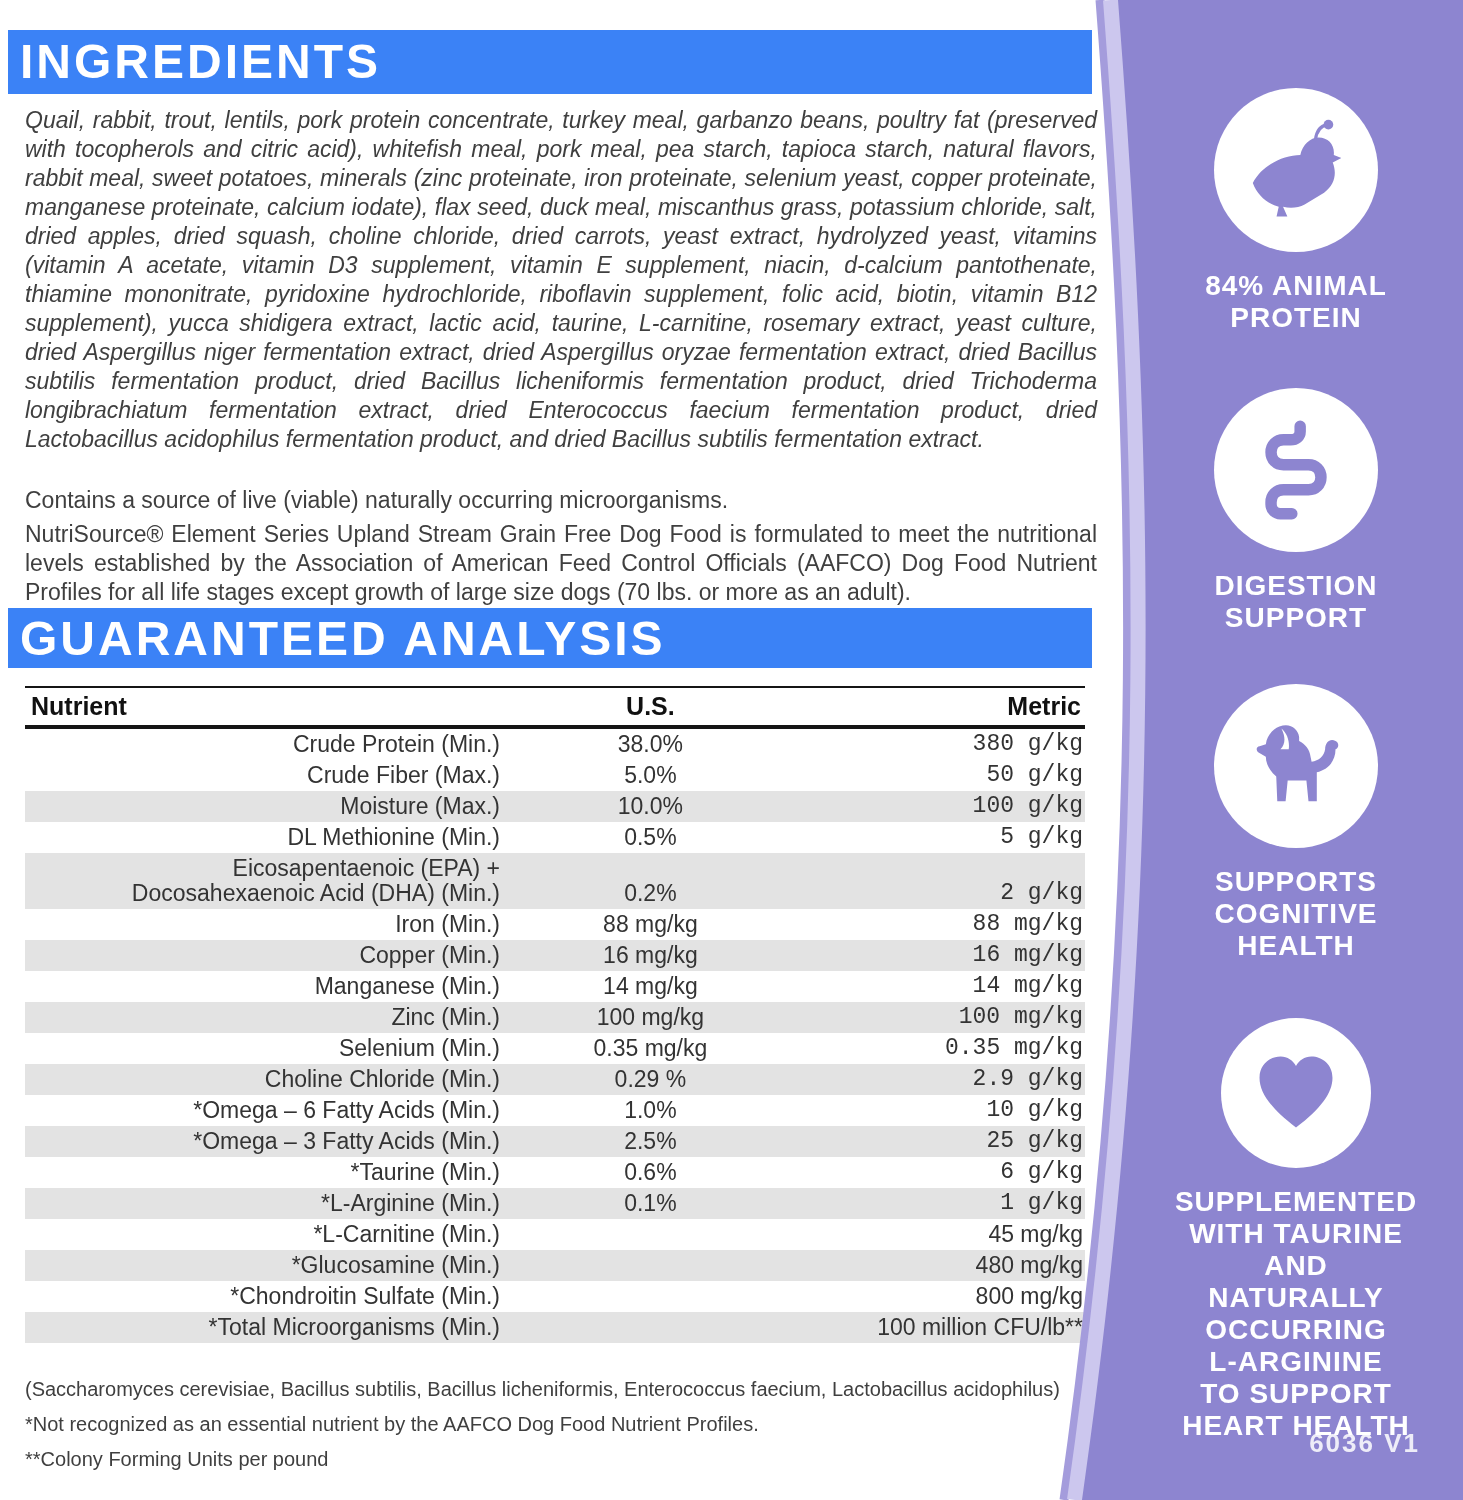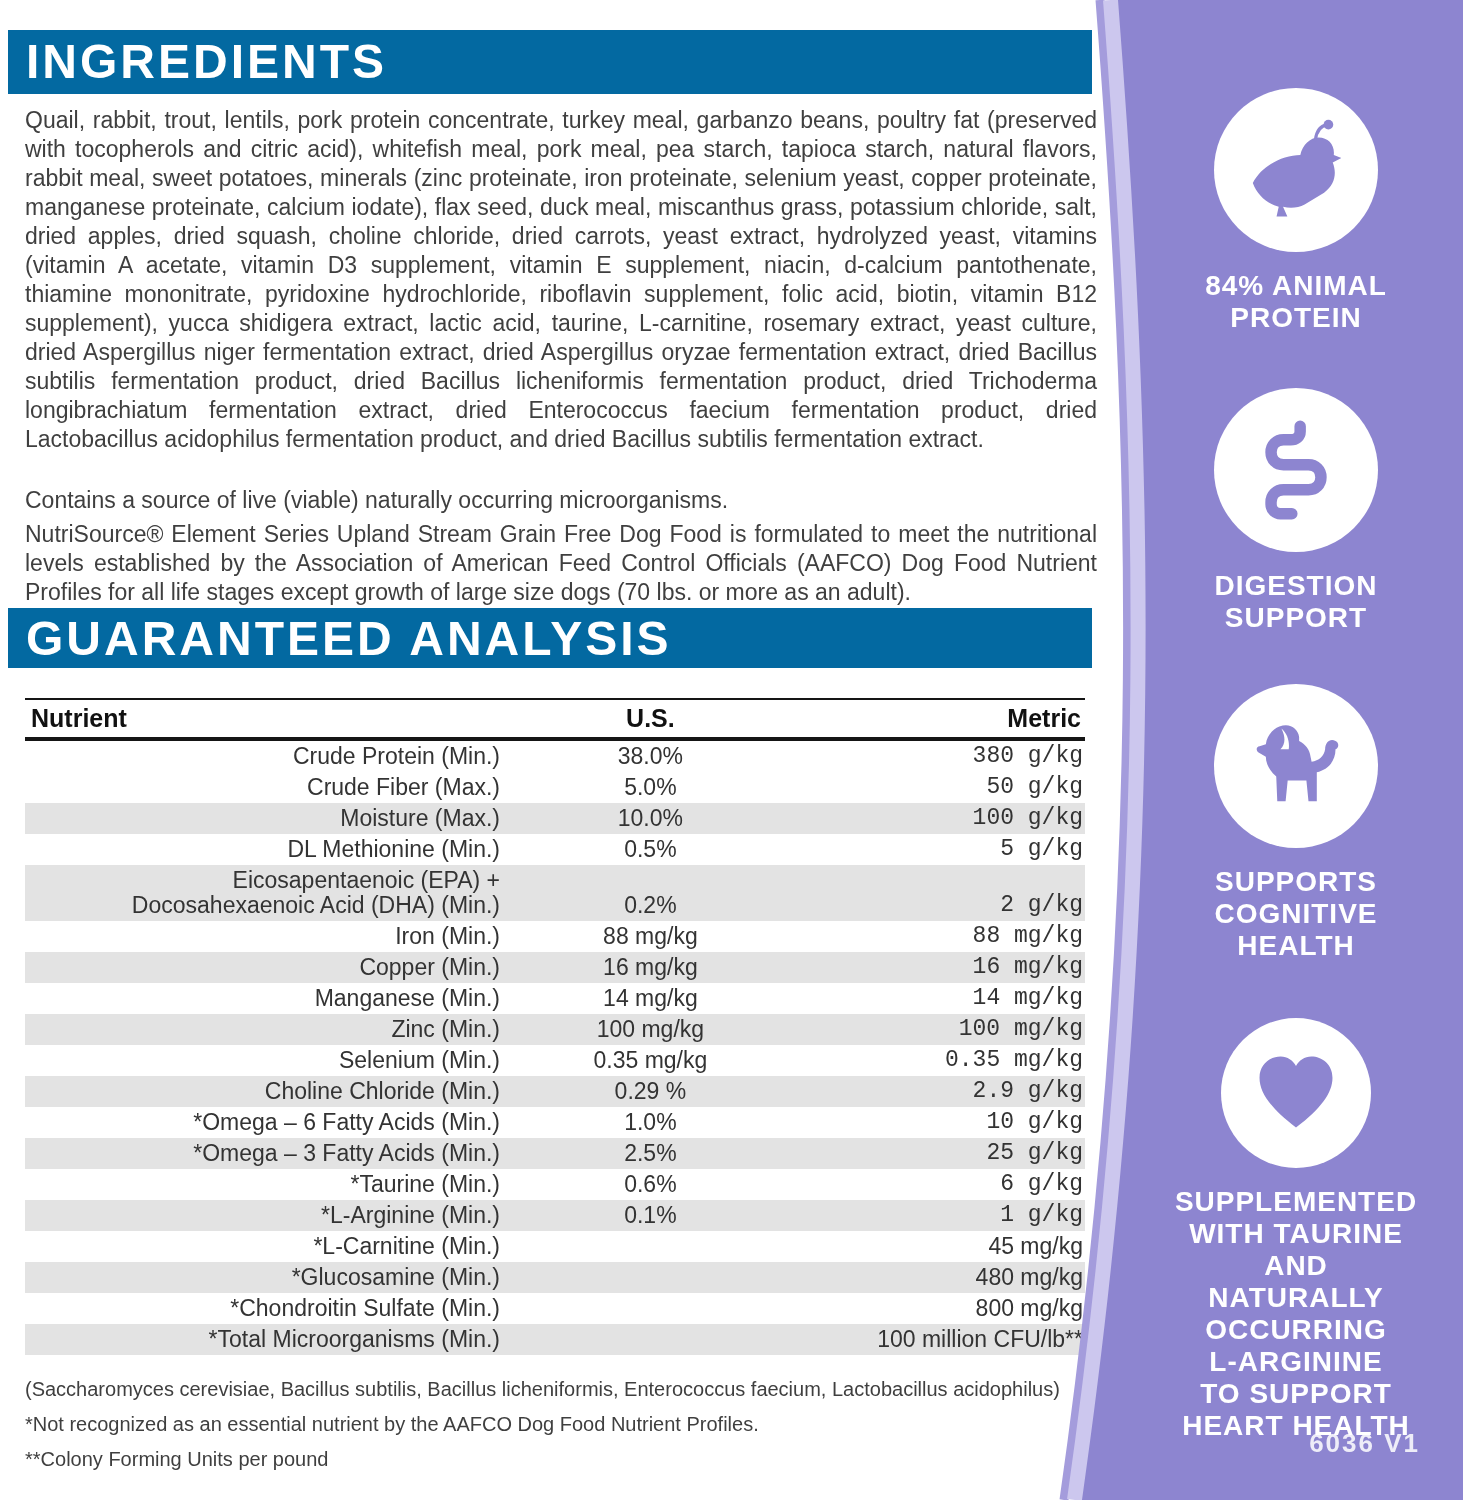--- a/index.html
+++ b/index.html
@@ -2,36 +2,36 @@
 <html><head>
 <meta charset="utf-8">
 <style>
   html,body{margin:0;padding:0;background:#ffffff;}
   .page{
     position:relative;width:1463px;height:1500px;background:#ffffff;overflow:hidden;
     font-family:"Liberation Sans","DejaVu Sans",sans-serif;color:#3d3d3d;
   }
   
   .banner{
-    position:absolute;left:8px;width:1084px;background:#0369a1;color:#ffffff;
+    position:absolute;left:8px;width:1084px;background:#3b82f6;color:#ffffff;
     font-weight:700;font-size:48px;letter-spacing:3px;line-height:64px;height:64px;
-    padding-left:18px;box-sizing:border-box;white-space:nowrap;
+    padding-left:12px;box-sizing:border-box;white-space:nowrap;
   }
   .banner.ingredients{top:30px;}
   .banner.analysis{top:608px;height:60px;line-height:62px;}
   
   .para{position:absolute;left:25px;width:1072px;font-size:23px;line-height:29px;
     color:#3f3f3f;text-align:justify;white-space:pre-wrap;}
-  .para.ingredients-body{top:106px;}
+  .para.ingredients-body{top:106px;font-style:italic;}
   .para.live-note{top:486px;text-align:left;}
   .para.aafco{top:520px;}
   
   table.ga{
     position:absolute;left:25px;top:686px;width:1060px;border-collapse:collapse;
-    border-top:2px solid #151515;color:#333333;margin-top:12px;
+    border-top:2px solid #151515;color:#333333;
   }
   table.ga th{
     font-size:25px;font-weight:700;color:#111111;border-bottom:4px solid #151515;
     padding:4px 2px;
   }
   table.ga th.h-nutrient{text-align:left;padding-left:6px;}
   table.ga th.h-us{text-align:center;}
   table.ga th.h-metric{text-align:right;padding-right:4px;}
   table.ga td{font-size:23px;line-height:25px;padding:3px 2px;vertical-align:bottom;}
   td.col-nutrient{text-align:right;padding-left:9px;white-space:pre-line;}

